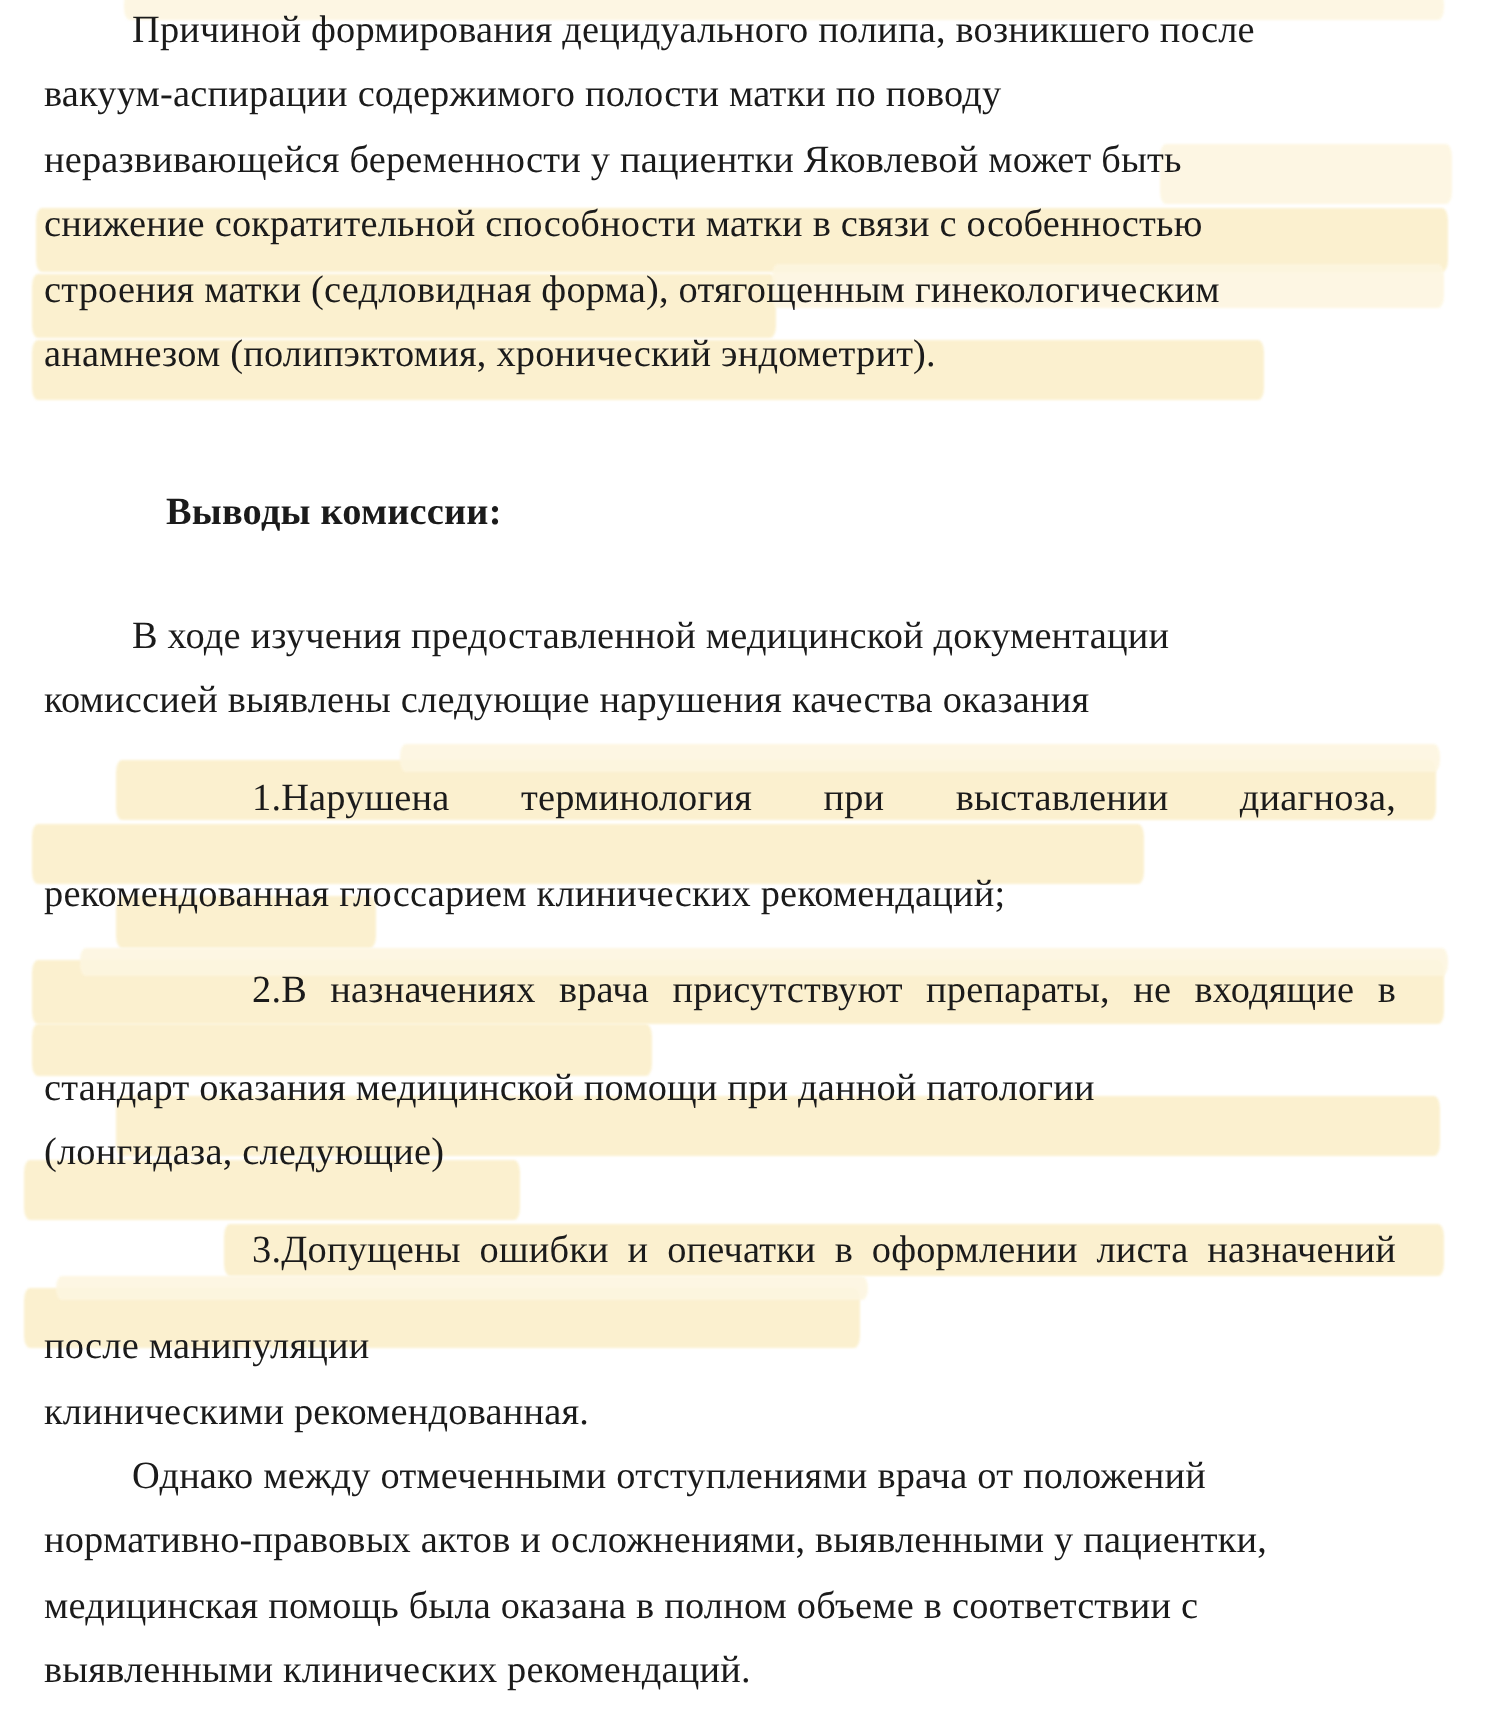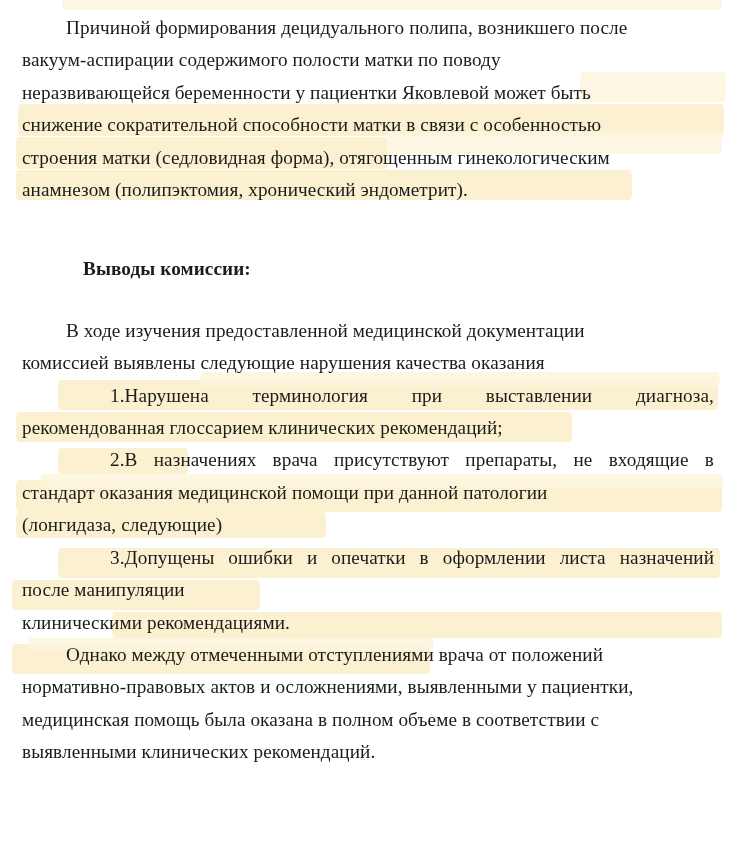--- a/index.html
+++ b/index.html
@@ -16,21 +16,21 @@
     color: #1b1b1b;
     position: relative;
   }
 
   #page {
     position: relative;
     width: 750px;
     height: 857px;
     background: #ffffff;
     box-sizing: border-box;
-    padding: 12px 36px 0 22px;
+    padding: 0 36px 0 22px;
   }
 
   
   .hl-layer {
     position: absolute;
     left: 0;
     top: 0;
     width: 750px;
     height: 857px;
     pointer-events: none;
@@ -70,21 +70,21 @@
     font-size: 19.2px;
     line-height: 32.4px;
     font-weight: bold;
     text-indent: 44px;
     letter-spacing: 0.1px;
   }
   .spacer-sm { height: 12px; }
   .spacer-lg { height: 30px; }
 
   .numbered {
-    margin: 0;
+    margin: 16px;
     font-size: 19.2px;
     line-height: 32.4px;
     text-align: justify;
     text-align-last: left;
     letter-spacing: 0.1px;
     text-indent: 44px;
   }
   .num {
     display: inline-block;
     min-width: 54px;
@@ -149,21 +149,21 @@
     <p class="numbered just-all"><span class="num">1.</span><span>Нарушена терминология при выставлении диагноза,</span></p>
     <p class="para">рекомендованная глоссарием клинических рекомендаций;</p>
 
     <p class="numbered just-all"><span class="num">2.</span><span>В назначениях врача присутствуют препараты, не входящие в</span></p>
     <p class="para just-all">стандарт оказания медицинской помощи при данной патологии</p>
     <p class="para">(лонгидаза, следующие)</p>
 
     <p class="numbered just-all"><span class="num">3.</span><span>Допущены ошибки и опечатки в оформлении листа назначений</span></p>
     <p class="para">после манипуляции</p>
 
-    <p class="para">клиническими рекомендациями.</p>
+    <p class="para">клиническими рекомендованная.</p>
 
     <p class="para indent just-all">Однако между отмеченными отступлениями врача от положений</p>
     <p class="para just-all">нормативно-правовых актов и осложнениями, выявленными у пациентки,</p>
     <p class="para just-all">медицинская помощь была оказана в полном объеме в соответствии с</p>
     <p class="para">выявленными клинических рекомендаций.</p>
 
   </div>
 </div>
 
 </body></html>

